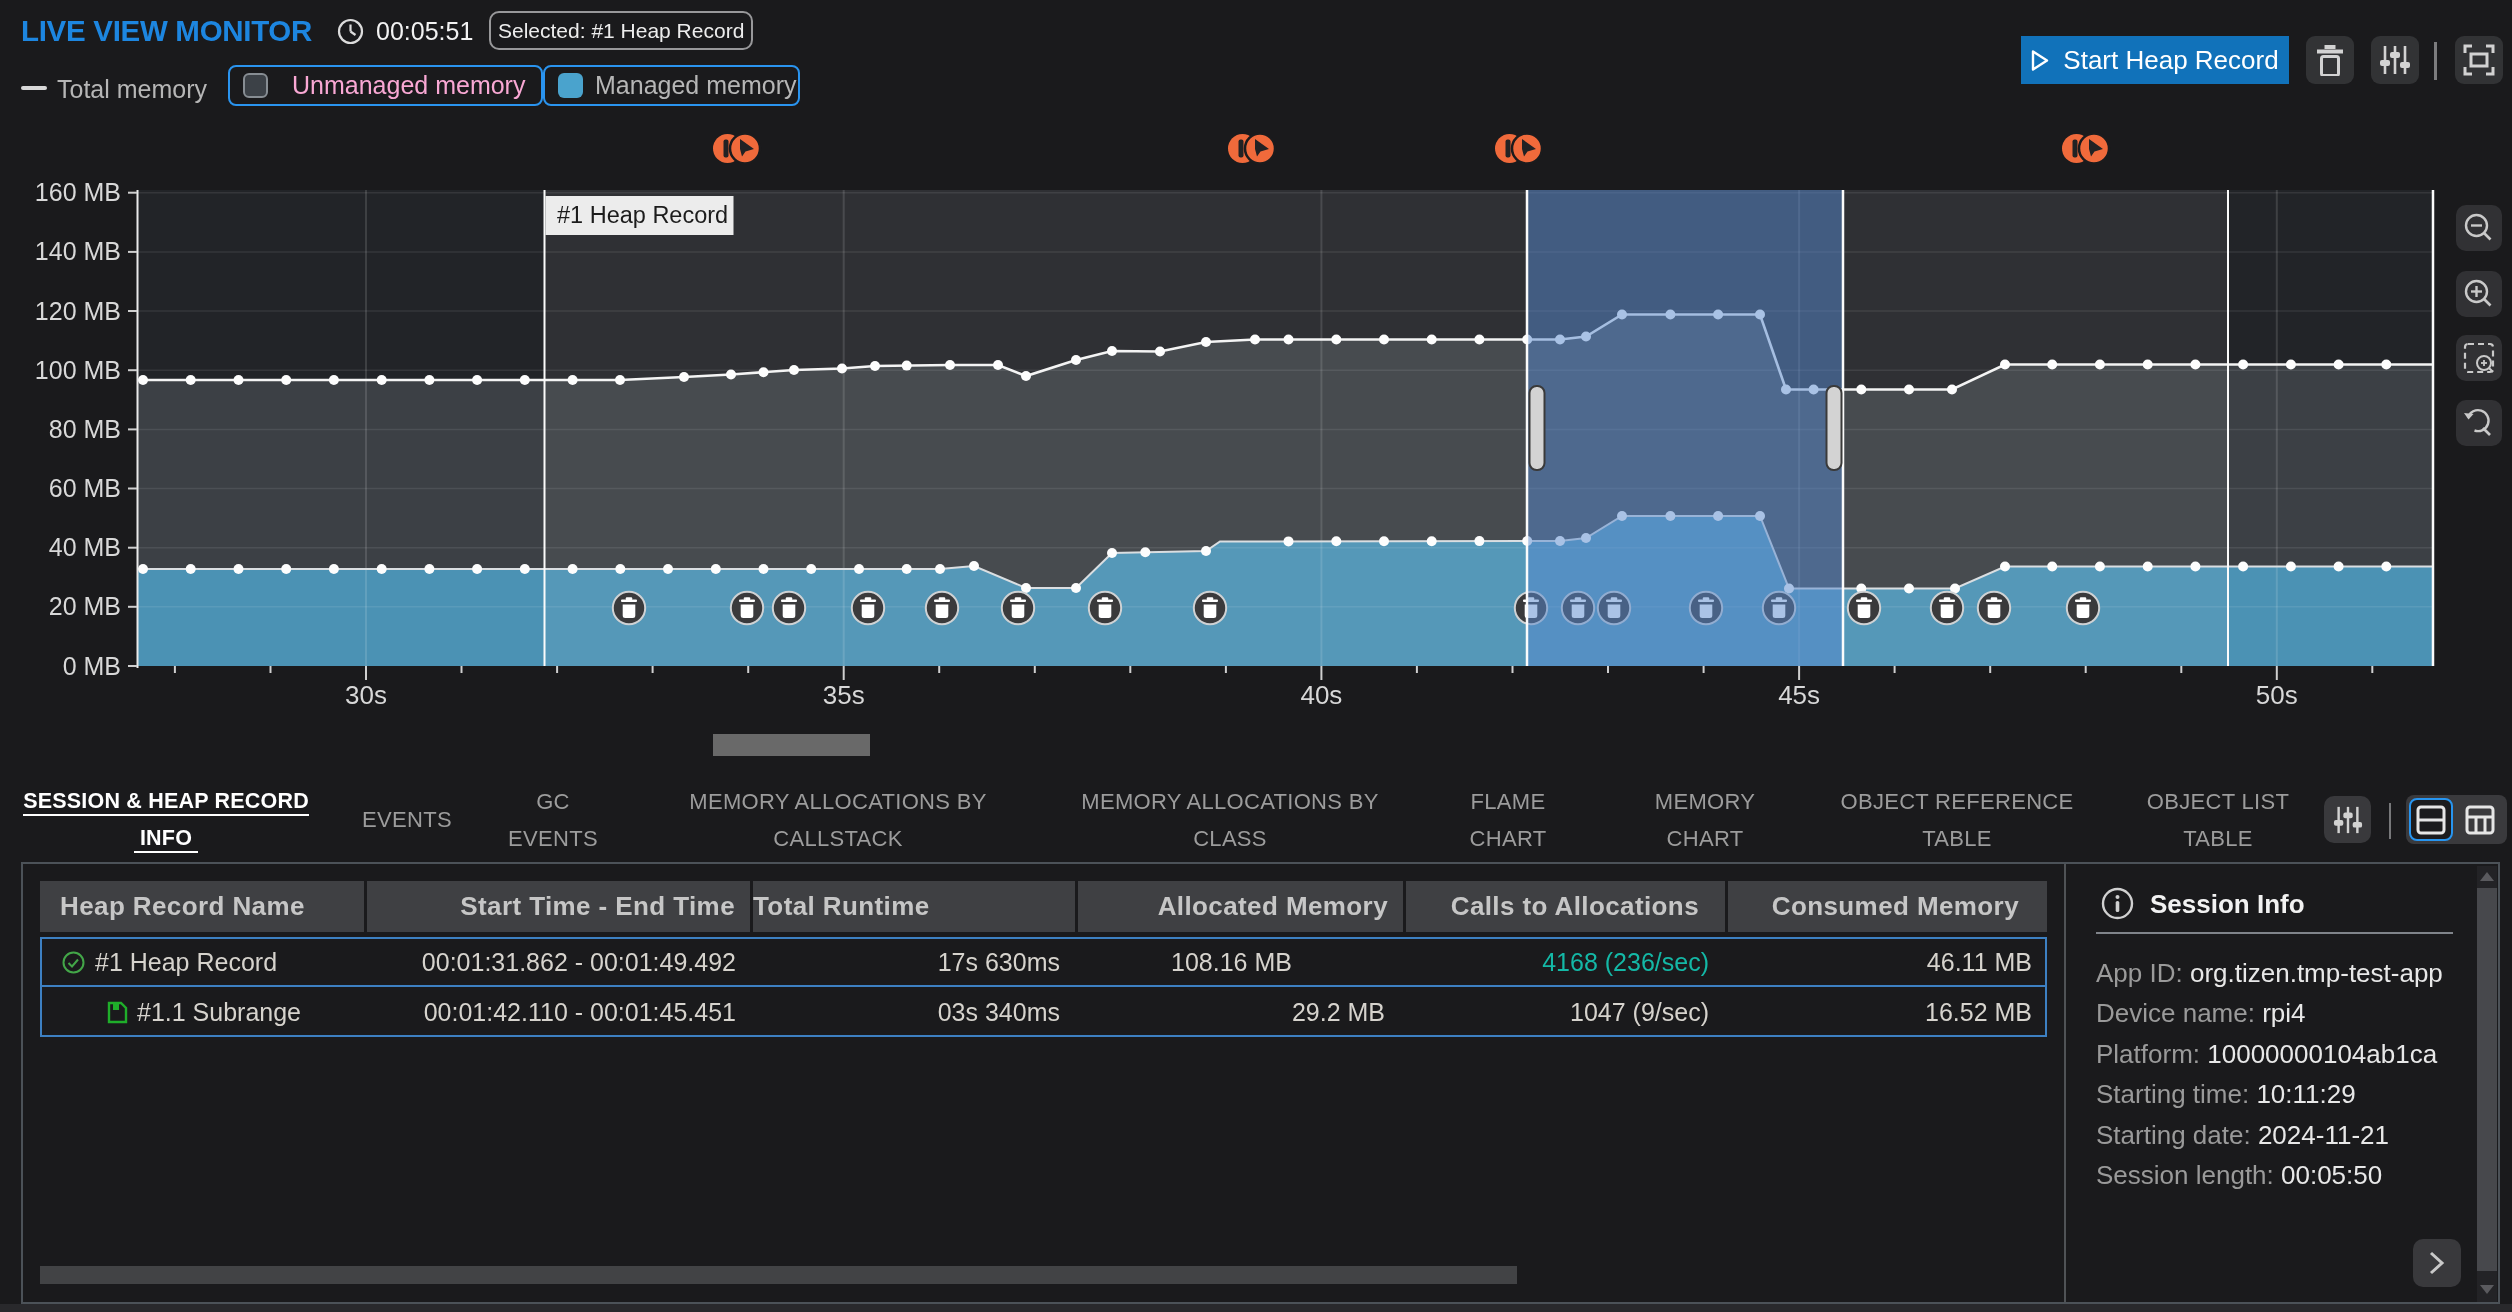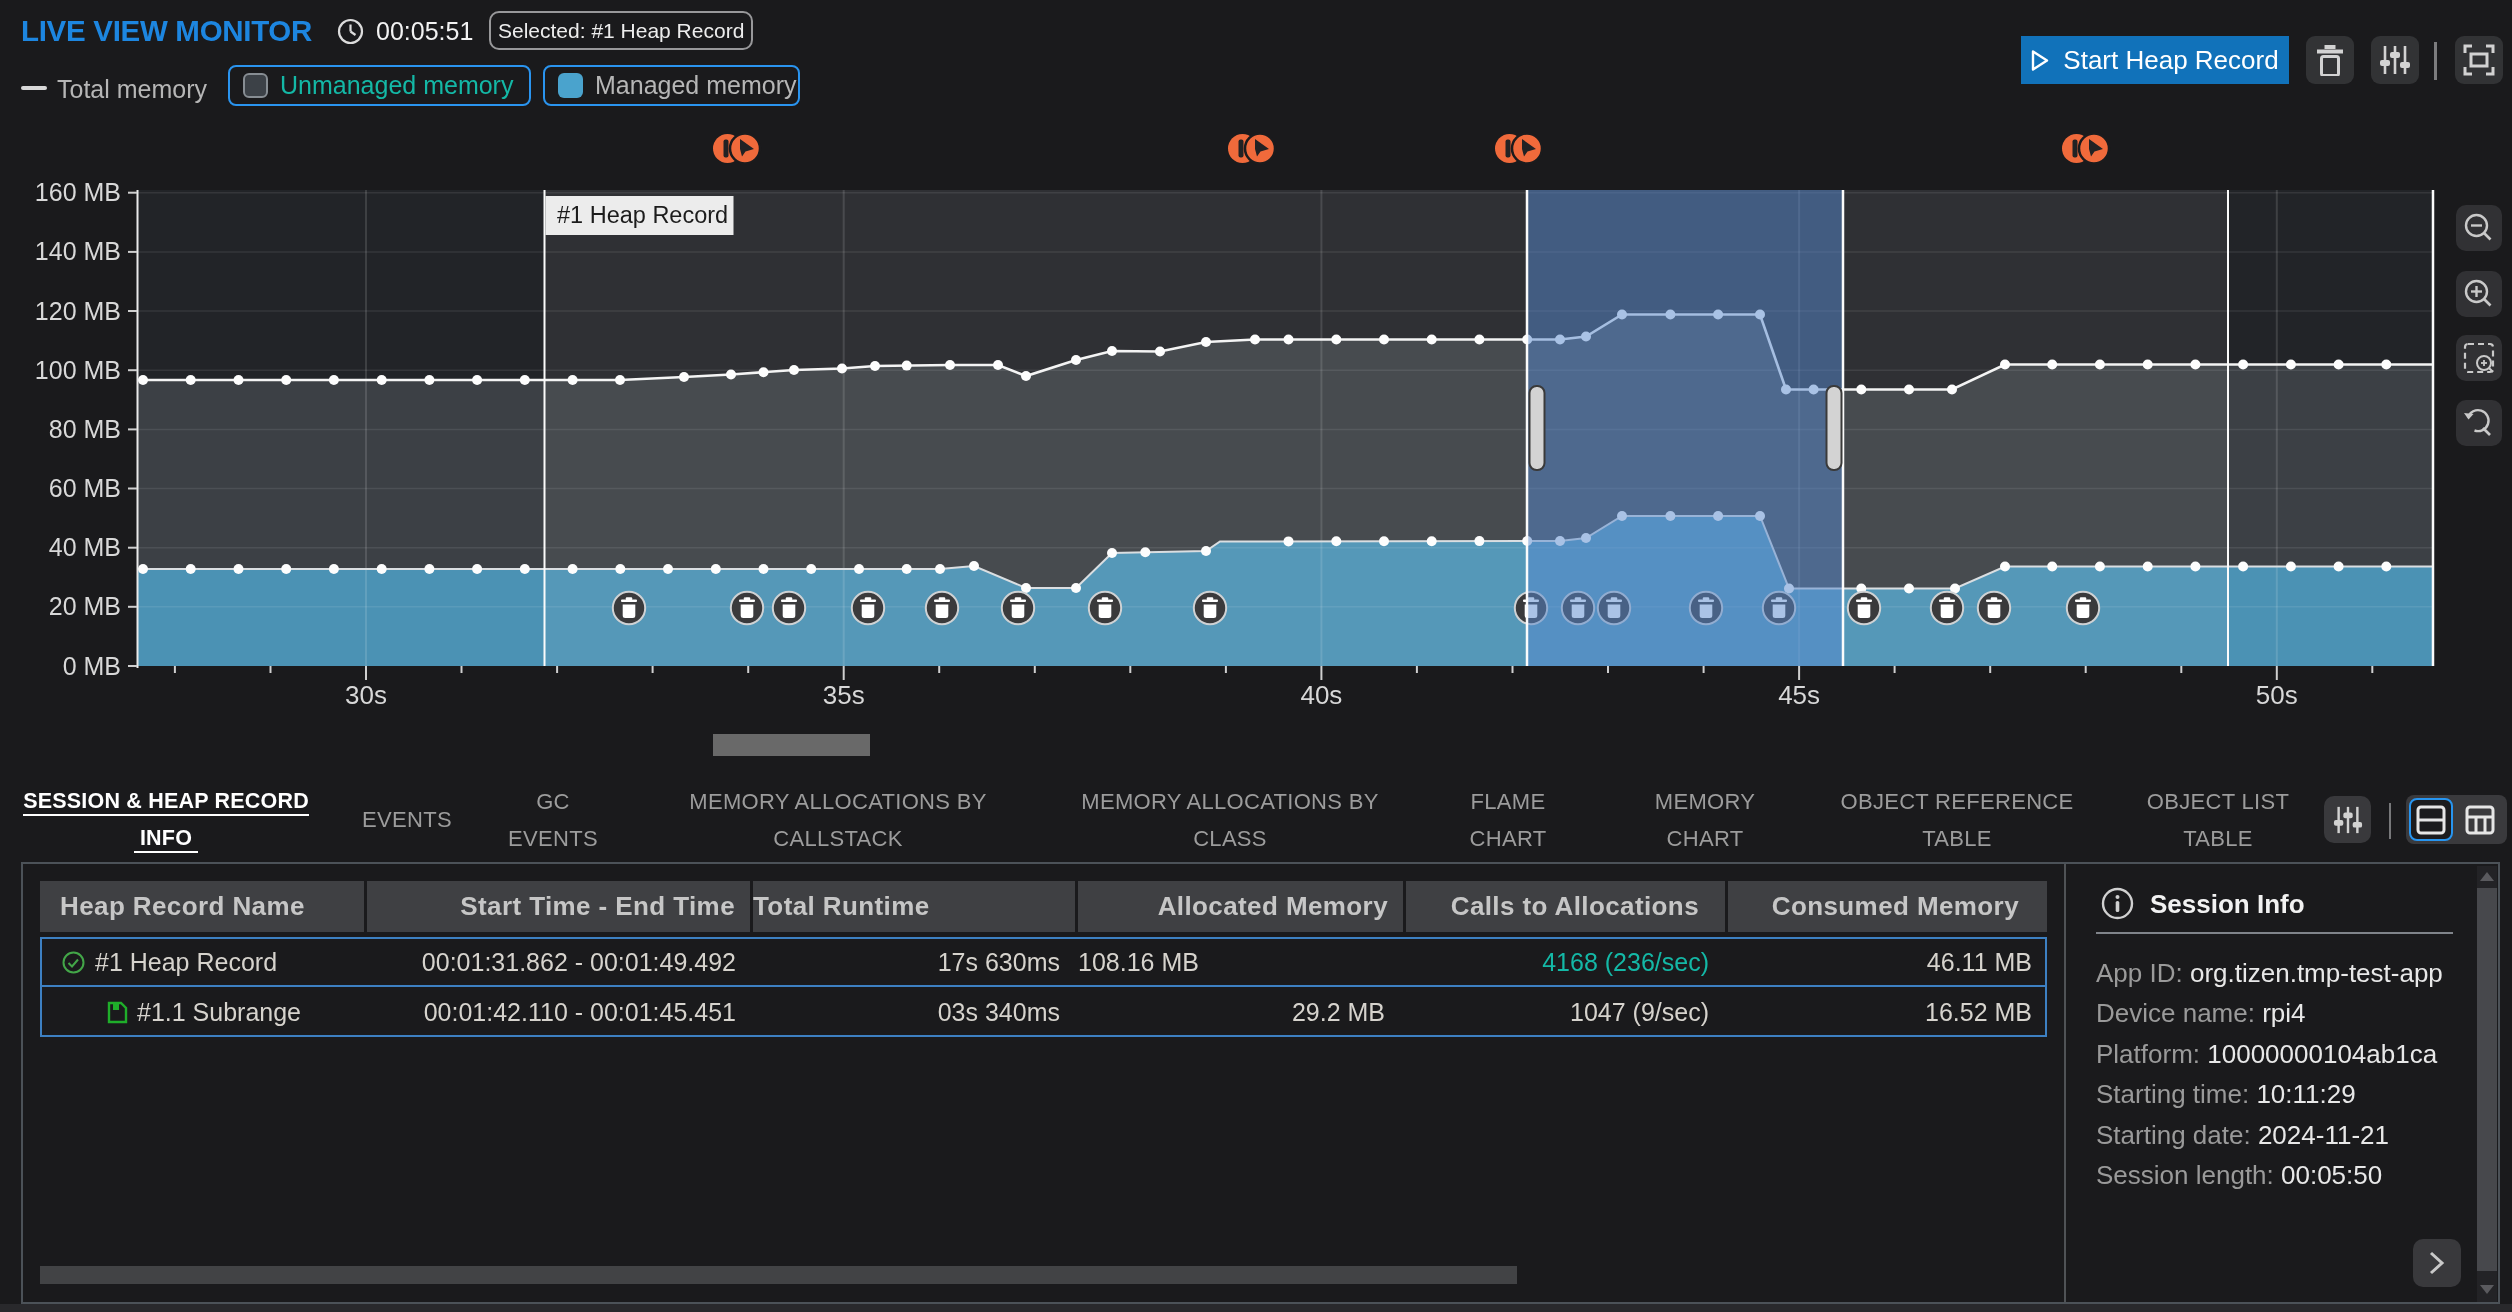--- a/index.html
+++ b/index.html
@@ -331,21 +331,21 @@
     <circle cx="13.5" cy="13.5" r="11.5" fill="none" stroke="#dcdcdc" stroke-width="2.2"></circle>
     <line x1="13.5" y1="13.5" x2="13.5" y2="6.5" stroke="#dcdcdc" stroke-width="2.2"></line>
     <line x1="13.5" y1="13.5" x2="18.5" y2="17" stroke="#dcdcdc" stroke-width="2.2"></line>
   </svg>
 <div style="position:absolute;left:376px;top:17px;font-size:25px;color:#f2f2f2;white-space:nowrap">00:05:51</div>
 <div style="position:absolute;left:489px;top:11px;height:39px;border:2px solid #98989a;border-radius:10px;padding:0 7px;line-height:35px;font-size:21px;color:#ededed;white-space:nowrap">Selected: #1 Heap Record</div>
 <div style="position:absolute;left:21px;top:86px;width:26px;height:4px;background:#d8d8d8;border-radius:2px"></div>
 <div style="position:absolute;left:57px;top:75px;font-size:25px;color:#b6b6b6;white-space:nowrap">Total memory</div>
 <div style="position:absolute;left:228px;top:65px;height:41px;border:2px solid #2a94ef;border-radius:8px;display:flex;align-items:center;padding:0 16px 0 13px">
     <div style="width:25px;height:25px;background:#3c4147;border:2px solid #878d93;border-radius:6px"></div>
-    <div style="margin-left:12px;font-size:25px;color:#14b8a6;white-space:nowrap">Unmanaged memory</div>
+    <div style="margin-left:24px;font-size:25px;color:#f9a8d4;white-space:nowrap">Unmanaged memory</div>
   </div>
 <div style="position:absolute;left:543px;top:65px;height:41px;border:2px solid #2a94ef;border-radius:8px;display:flex;align-items:center;padding:0 2px 0 13px">
     <div style="width:25px;height:25px;background:#4aa3cd;border-radius:6px"></div>
     <div style="margin-left:12px;font-size:25px;color:#b6b6b6;white-space:nowrap">Managed memory</div>
   </div>
 <div style="position:absolute;left:2021px;top:36px;width:268px;height:48px;background:#1172ba;display:flex;align-items:center;justify-content:center">
     <svg width="19" height="23" style="margin-right:13px">
       <polygon points="2,2.5 16,11.5 2,20.5" fill="none" stroke="#fff" stroke-width="2.4" stroke-linejoin="round"></polygon>
     </svg>
     <span style="font-size:26px;color:#fff;white-space:nowrap">Start Heap Record</span>
@@ -422,21 +422,21 @@
 <div style="position:absolute;left:1728px;top:881px;width:319px;height:51px;background:#3f4043;color:#c6c6c6;font-size:26px;font-weight:700;letter-spacing:0.4px;line-height:51px;text-align:right;padding-right:28px;white-space:nowrap">Consumed Memory</div>
 <div style="position:absolute;left:40px;top:937px;width:2007px;height:100px;border:2px solid #3d80c2"></div>
 <div style="position:absolute;left:40px;top:985px;width:2007px;height:2px;background:#3d80c2"></div>
 <svg style="position:absolute;left:62px;top:951px" width="23" height="23">
     <circle cx="11.5" cy="11.5" r="10" fill="none" stroke="#43a648" stroke-width="2"></circle>
     <path d="M6.5,12 l3.5,3.5 l6,-7" fill="none" stroke="#43a648" stroke-width="2"></path>
   </svg>
 <div style="position:absolute;left:95px;top:948px;font-size:25px;color:#d6d3cd;white-space:nowrap">#1 Heap Record</div>
 <div style="position:absolute;left:367px;top:948px;width:369px;text-align:right;font-size:25px;color:#d6d3cd;white-space:nowrap">00:01:31.862 - 00:01:49.492</div>
 <div style="position:absolute;left:753px;top:948px;width:307px;text-align:right;font-size:25px;color:#d6d3cd;white-space:nowrap">17s 630ms</div>
-<div style="position:absolute;left:1078px;top:948px;width:307px;text-align:left;font-size:25px;color:#d6d3cd;white-space:nowrap">108.16 MB</div>
+<div style="position:absolute;left:1078px;top:948px;width:307px;text-align:center;font-size:25px;color:#d6d3cd;white-space:nowrap">108.16 MB</div>
 <div style="position:absolute;left:1406px;top:948px;width:303px;text-align:right;font-size:25px;color:#14b8a6;white-space:nowrap">4168 (236/sec)</div>
 <div style="position:absolute;left:1728px;top:948px;width:304px;text-align:right;font-size:25px;color:#d6d3cd;white-space:nowrap">46.11 MB</div>
 <svg style="position:absolute;left:107px;top:1001px" width="21" height="23">
     <path d="M2,2 h12 l5,5 v14 h-17 Z" fill="none" stroke="#1fae2a" stroke-width="2.4"></path>
     <rect x="6" y="2" width="6" height="7" fill="#1fae2a"></rect>
   </svg>
 <div style="position:absolute;left:137px;top:998px;font-size:25px;color:#d6d3cd;white-space:nowrap">#1.1 Subrange</div>
 <div style="position:absolute;left:367px;top:998px;width:369px;text-align:right;font-size:25px;color:#d6d3cd;white-space:nowrap">00:01:42.110 - 00:01:45.451</div>
 <div style="position:absolute;left:753px;top:998px;width:307px;text-align:right;font-size:25px;color:#d6d3cd;white-space:nowrap">03s 340ms</div>
 <div style="position:absolute;left:1078px;top:998px;width:307px;text-align:right;font-size:25px;color:#d6d3cd;white-space:nowrap">29.2 MB</div>

